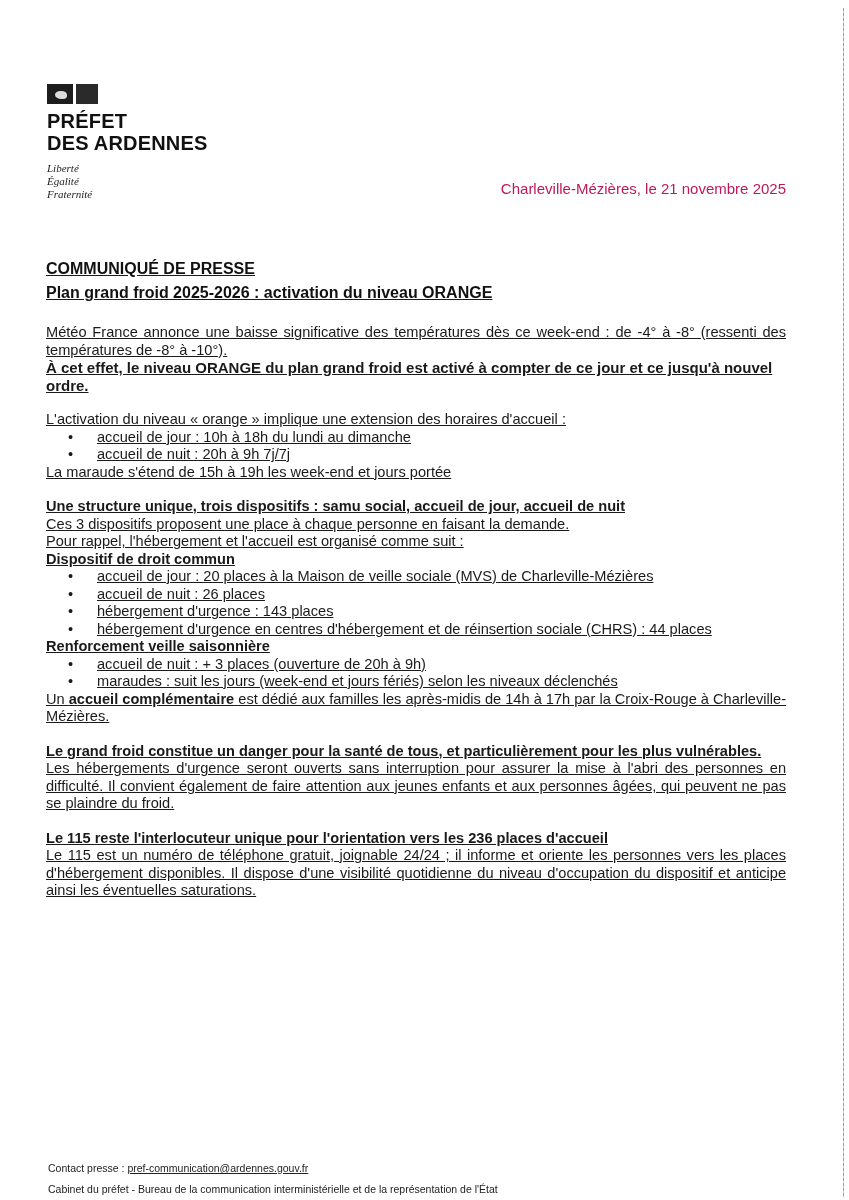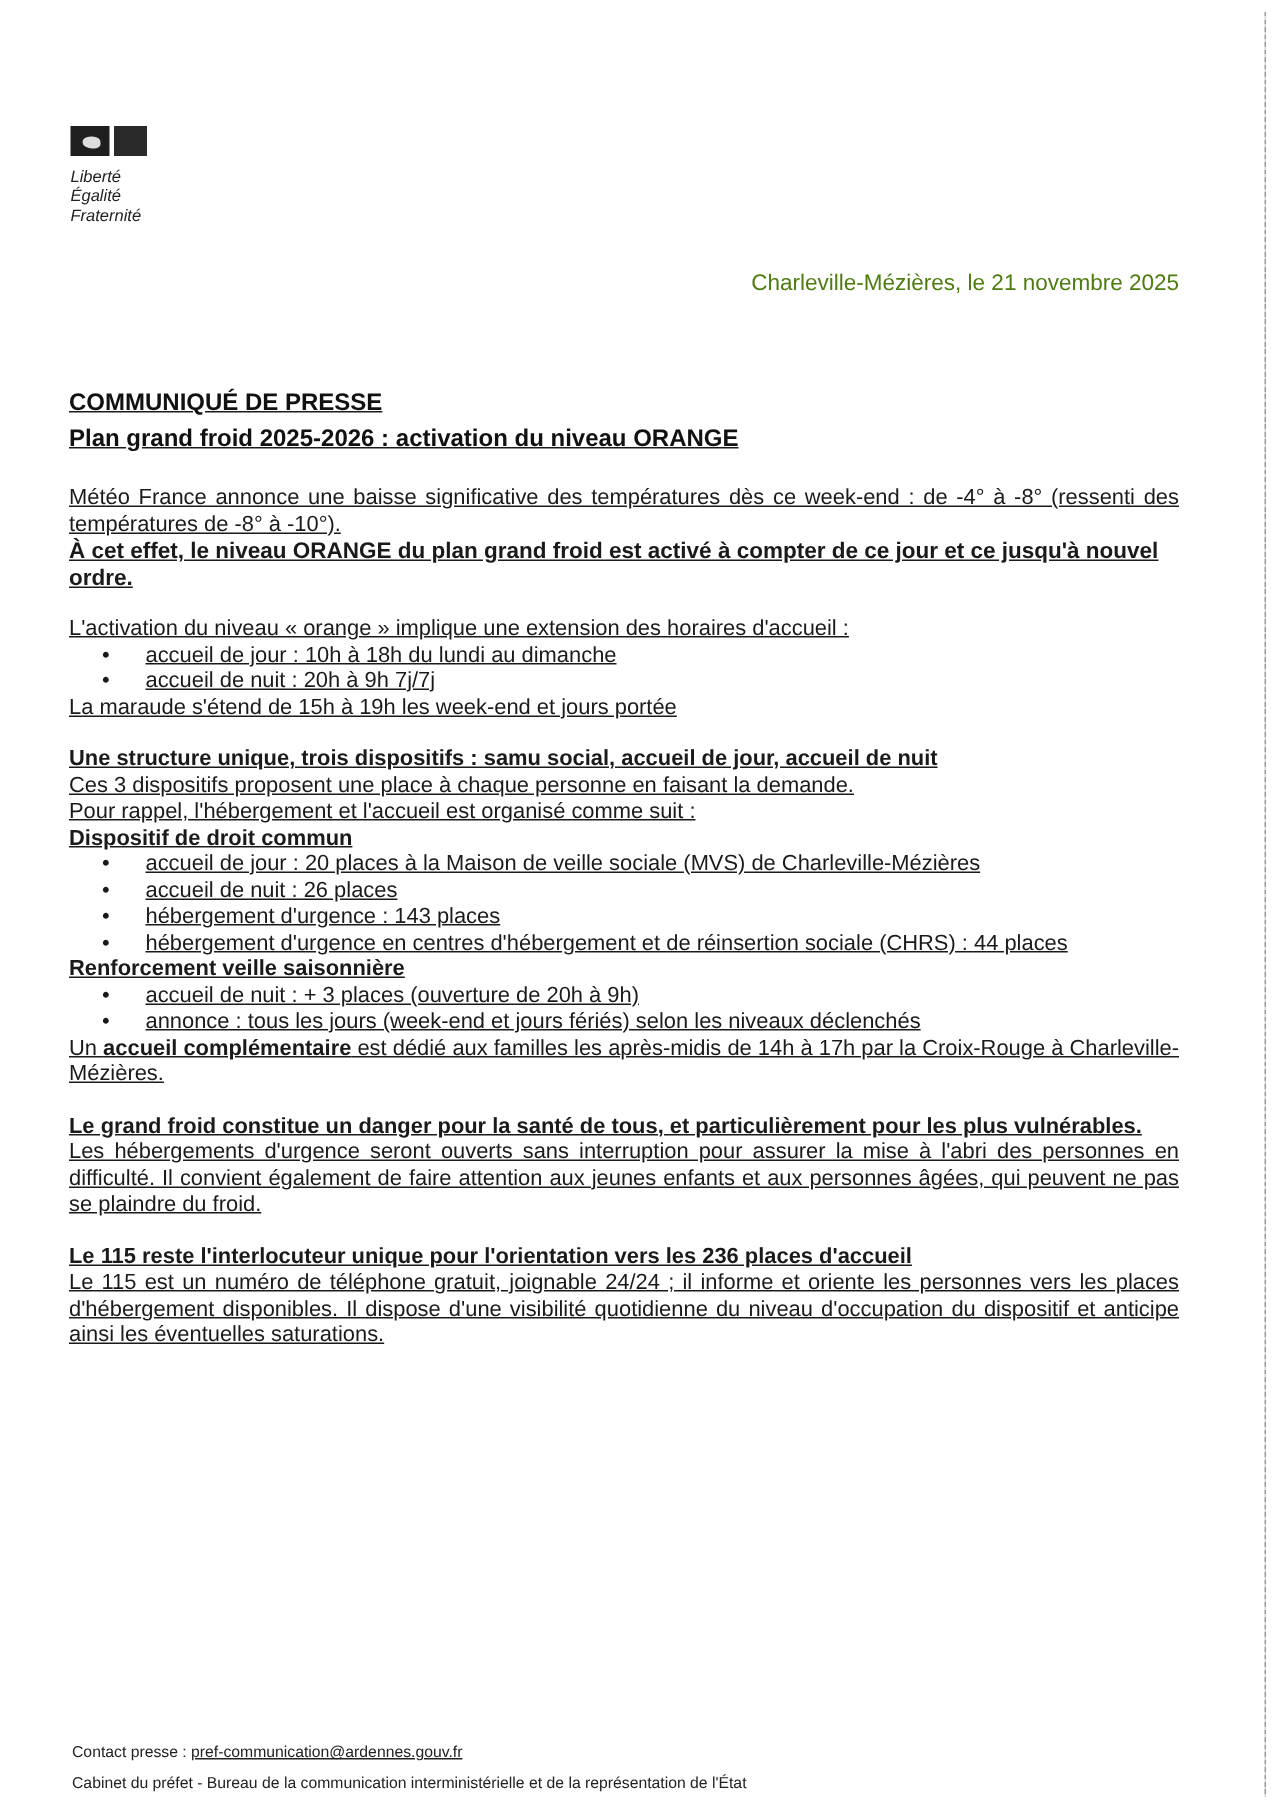--- a/index.html
+++ b/index.html
@@ -8,24 +8,24 @@
   .scanline { position: absolute; left: 843px; top: 8px; width: 1px; height: 1190px;
               background: repeating-linear-gradient(#9a9a9a 0 3px, #d8d8d8 3px 5px); }
   .logo { position: absolute; left: 47px; top: 84px; }
   .marianne { display: flex; gap: 3px; height: 20px; margin-bottom: 6px; }
   .flag-block { width: 26px; height: 20px; background: #1e1e1e; position: relative; }
   .flag-block.left::after { content: ""; position: absolute; left: 8px; top: 7px; width: 12px; height: 8px;
               border-radius: 50% 50% 40% 60%; background: #ffffff; opacity: .85; }
   .flag-block.right { width: 22px; background: #2a2a2a; }
   .prefet { font-family: "Liberation Sans", sans-serif; font-weight: bold; font-size: 20px; line-height: 22px;
             letter-spacing: 0.2px; color: #111; }
-  .devise { margin-top: 8px; font-family: Liberation Sans, sans-serif; font-style: italic; font-size: 11px;
+  .devise { margin-top: 8px; font-family: Liberation Serif, serif; font-style: italic; font-size: 11px;
             line-height: 13px; color: #222; }
   .date { position: absolute; right: 63px; top: 180px; font-family: "Liberation Sans", sans-serif;
-          font-size: 15px; color: #4d7c0f; }
+          font-size: 15px; color: #be185d; }
   .content { position: absolute; left: 46px; top: 257px; width: 740px; font-size: 14.6px; line-height: 17.5px; text-decoration: underline; }
   .title1, .title2 { font-family: "Liberation Sans", sans-serif; font-weight: bold; font-size: 16px; line-height: 24px; color: #111; }
   .p { margin: 0; }
   .justify { text-align: justify; }
   .b { font-weight: bold; }
   .gap-l { height: 17px; }
   ul.bul { list-style: none; margin: 0; padding: 0 0 0 22px; }
   ul.bul li { position: relative; padding-left: 29px; }
   ul.bul li::before { content: "•"; position: absolute; left: 0; top: 0; }
   .footer { position: absolute; left: 48px; top: 1158px; font-family: "Liberation Sans", sans-serif;
@@ -34,20 +34,24 @@
 </style>
 </head>
 <body>
 
 <div class="scanline"></div>
 
 <div class="logo">
   <div class="marianne">
     <div class="flag-block left"></div>
     <div class="flag-block right"></div>
+  </div>
+  <div class="prefet">
+    <div>PRÉFET</div>
+    <div>DES ARDENNES</div>
   </div>
   <div class="devise">
     <div>Liberté</div>
     <div>Égalité</div>
     <div>Fraternité</div>
   </div>
 </div>
 
 <div class="date">Charleville-Mézières, le 21 novembre 2025</div>
 
@@ -74,21 +78,21 @@
   <p class="p b">Dispositif de droit commun</p>
   <ul class="bul">
     <li>accueil de jour : 20 places à la Maison de veille sociale (MVS) de Charleville-Mézières</li>
     <li>accueil de nuit : 26 places</li>
     <li>hébergement d'urgence : 143 places</li>
     <li>hébergement d'urgence en centres d'hébergement et de réinsertion sociale (CHRS) : 44 places</li>
   </ul>
   <p class="p b">Renforcement veille saisonnière</p>
   <ul class="bul">
     <li>accueil de nuit : + 3 places (ouverture de 20h à 9h)</li>
-    <li>annonce : tous les jours (week-end et jours fériés) selon les niveaux déclenchés</li>
+    <li>maraudes : suit les jours (week-end et jours fériés) selon les niveaux déclenchés</li>
   </ul>
   <p class="p justify"><span>Un </span><span class="b">accueil complémentaire</span><span> est dédié aux familles les après-midis de 14h à 17h par la Croix-Rouge à Charleville-Mézières.</span></p>
   <div class="gap-l"></div>
 
   <p class="p b">Le grand froid constitue un danger pour la santé de tous, et particulièrement pour les plus vulnérables.</p>
   <p class="p justify">Les hébergements d'urgence seront ouverts sans interruption pour assurer la mise à l'abri des personnes en difficulté. Il convient également de faire attention aux jeunes enfants et aux personnes âgées, qui peuvent ne pas se plaindre du froid.</p>
   <div class="gap-l"></div>
 
   <p class="p b">Le 115 reste l'interlocuteur unique pour l'orientation vers les 236 places d'accueil</p>
   <p class="p justify">Le 115 est un numéro de téléphone gratuit, joignable 24/24 ; il informe et oriente les personnes vers les places d'hébergement disponibles. Il dispose d'une visibilité quotidienne du niveau d'occupation du dispositif et anticipe ainsi les éventuelles saturations.</p>

